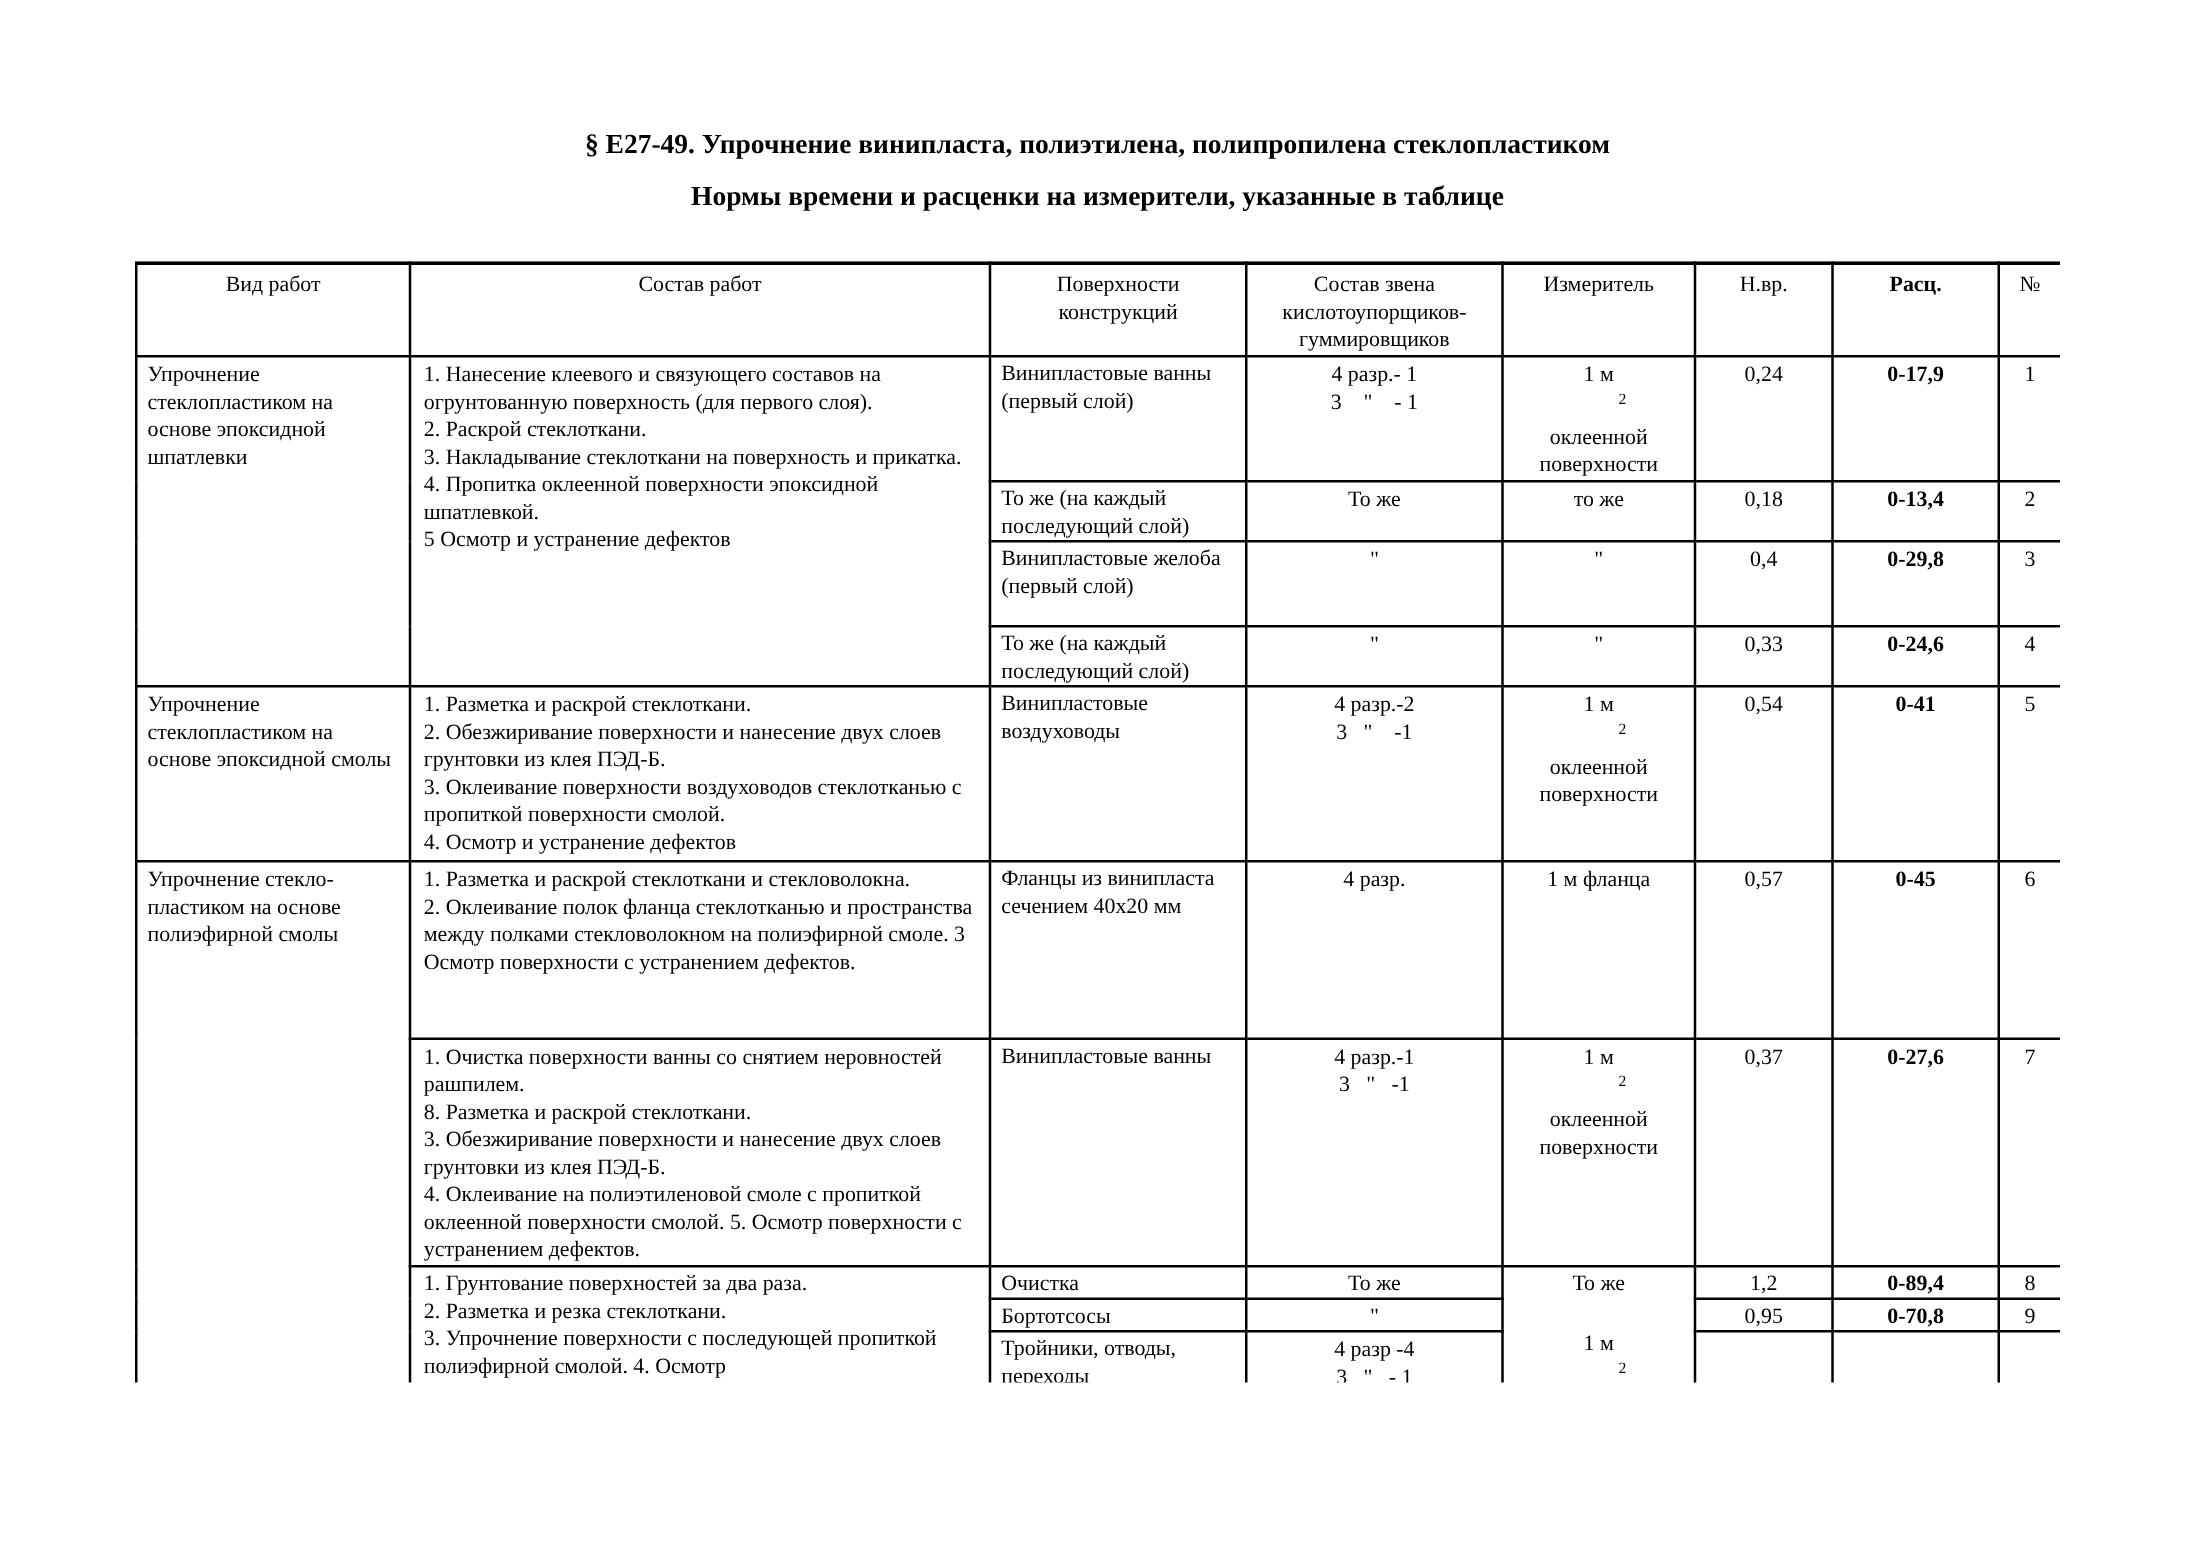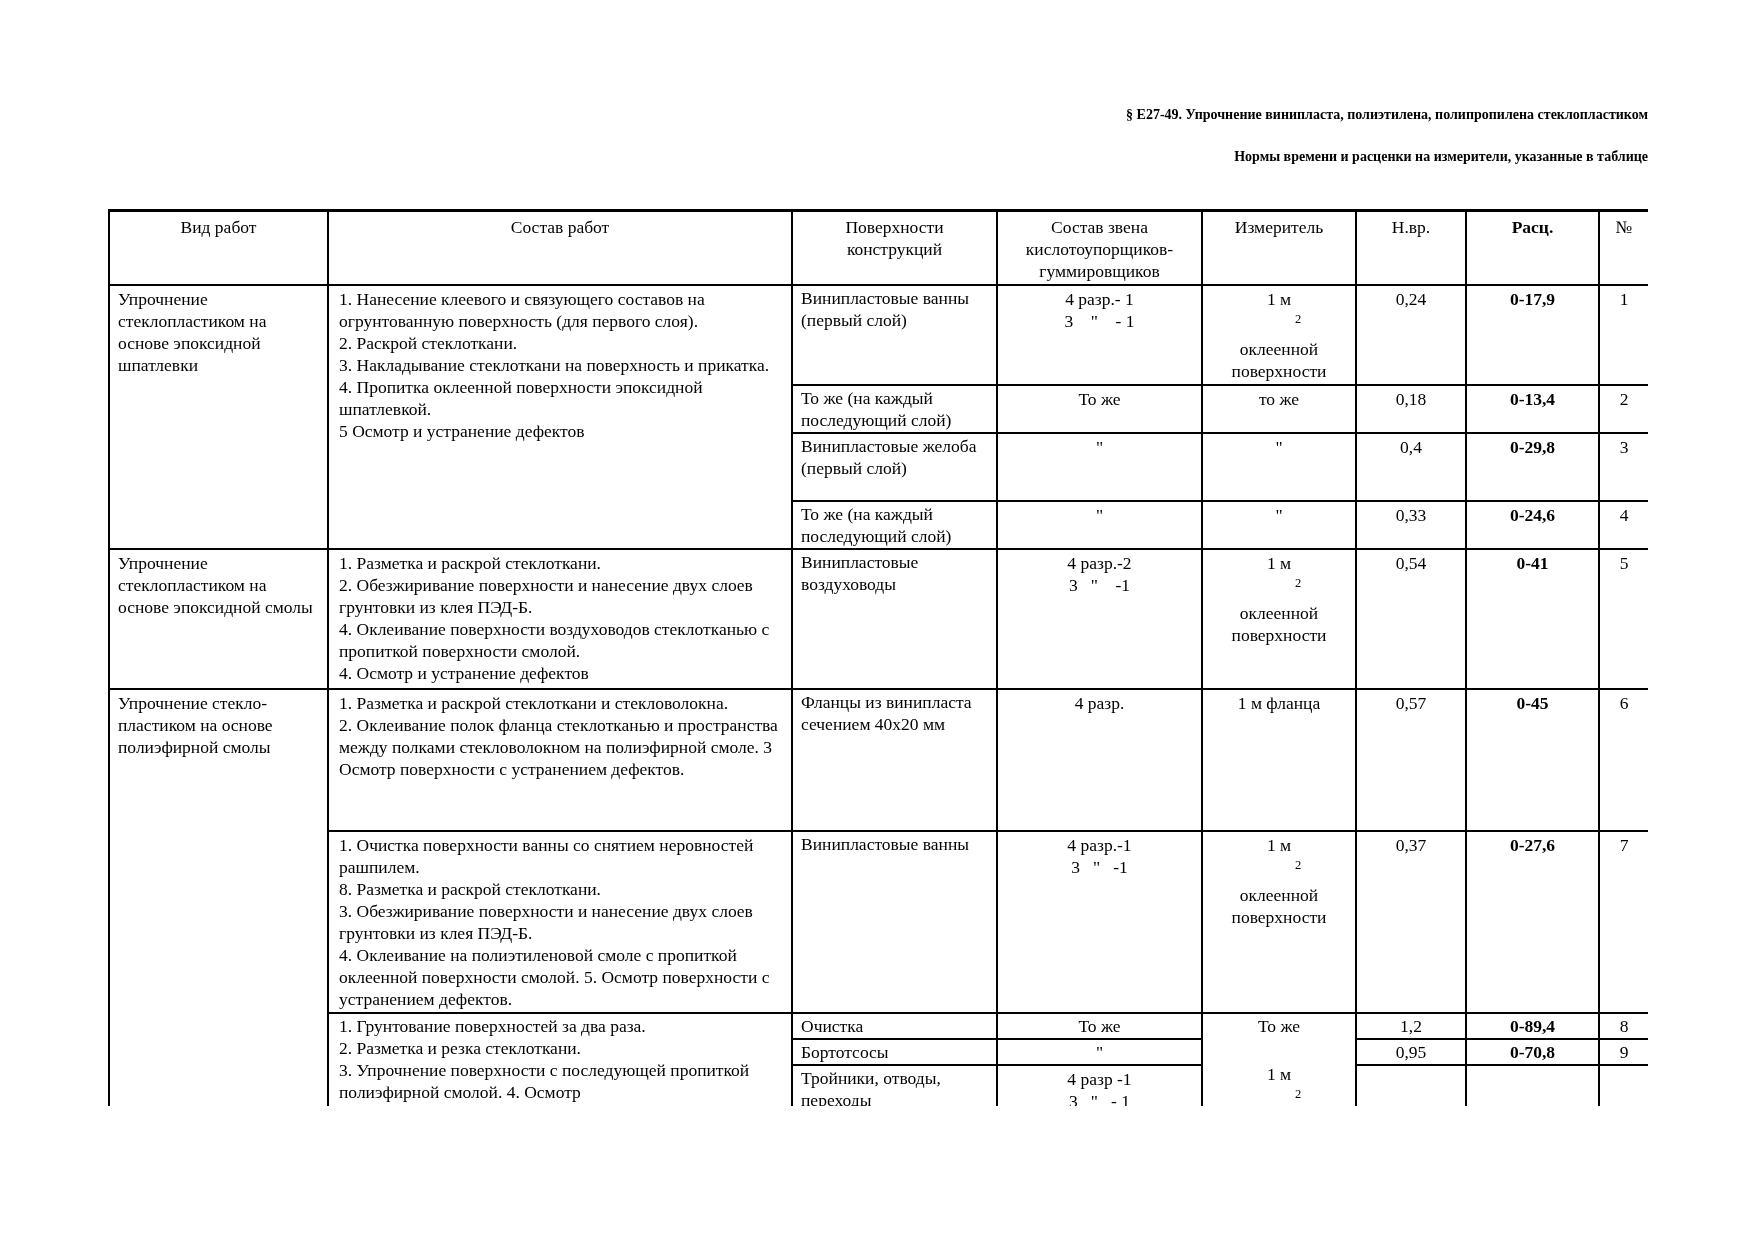--- a/index.html
+++ b/index.html
@@ -3,21 +3,21 @@
 <meta charset="utf-8">
 <style>
   html,body{margin:0;padding:0;background:#fff;}
   body{
     width:1755px;height:1240px;overflow:hidden;
     font-family:"Liberation Serif","DejaVu Serif",serif;
     color:#000;
   }
   .page{padding:104px 107px 0 108px;}
   .doc-title,.doc-subtitle{
-    text-align:right;font-weight:bold;font-size:14px;line-height:22px;margin:0;
+    text-align:center;font-weight:bold;font-size:22px;line-height:22px;margin:0;
   }
   .doc-title{margin-bottom:20px;}
   .doc-subtitle{margin-bottom:41px;}
   .table-clip{height:897px;overflow:hidden;}
   table{
     border-collapse:collapse;table-layout:fixed;width:1540px;
     border:2px solid #000;border-top:3px solid #000;
   }
   col.c-vid{width:219px;}
   col.c-sostav{width:464px;}
@@ -141,21 +141,21 @@
         <td class="td-c">4</td>
       </tr>
 
       <tr class="rh5">
         <td>
           <p class="par">Упрочнение стеклопластиком на основе эпоксидной смолы</p>
         </td>
         <td class="td-sostav">
           <p class="par">1. Разметка и раскрой стеклоткани.</p>
           <p class="par">2. Обезжиривание поверхности и нанесение двух слоев грунтовки из клея ПЭД-Б.</p>
-          <p class="par">4. Оклеивание поверхности воздуховодов стеклотканью с пропиткой поверхности смолой.</p>
+          <p class="par">3. Оклеивание поверхности воздуховодов стеклотканью с пропиткой поверхности смолой.</p>
           <p class="par">4. Осмотр и устранение дефектов</p>
         </td>
         <td class="td-pov">Винипластовые воздуховоды</td>
         <td class="td-c">
           <div class="it pre">4 разр.-2</div>
           <div class="it pre">3   "    -1</div>
         </td>
         <td class="td-c">
           <div>1 м</div>
           <div class="sub2">2</div>
@@ -228,21 +228,21 @@
         <td class="td-pov">Бортотсосы</td>
         <td class="td-c it">"</td>
         <td class="td-c">0,95</td>
         <td class="td-c b">0-70,8</td>
         <td class="td-c">9</td>
       </tr>
 
       <tr class="rh10">
         <td class="td-pov">Тройники, отводы, переходы</td>
         <td class="td-c">
-          <div class="it pre">4 разр -1</div>
+          <div class="it pre">4 разр -4</div>
           <div class="it pre">3   "   - 1</div>
         </td>
         <td class="td-c"></td>
         <td class="td-c"></td>
         <td class="td-c"></td>
       </tr>
 
     </tbody>
       </table>
   </div>

